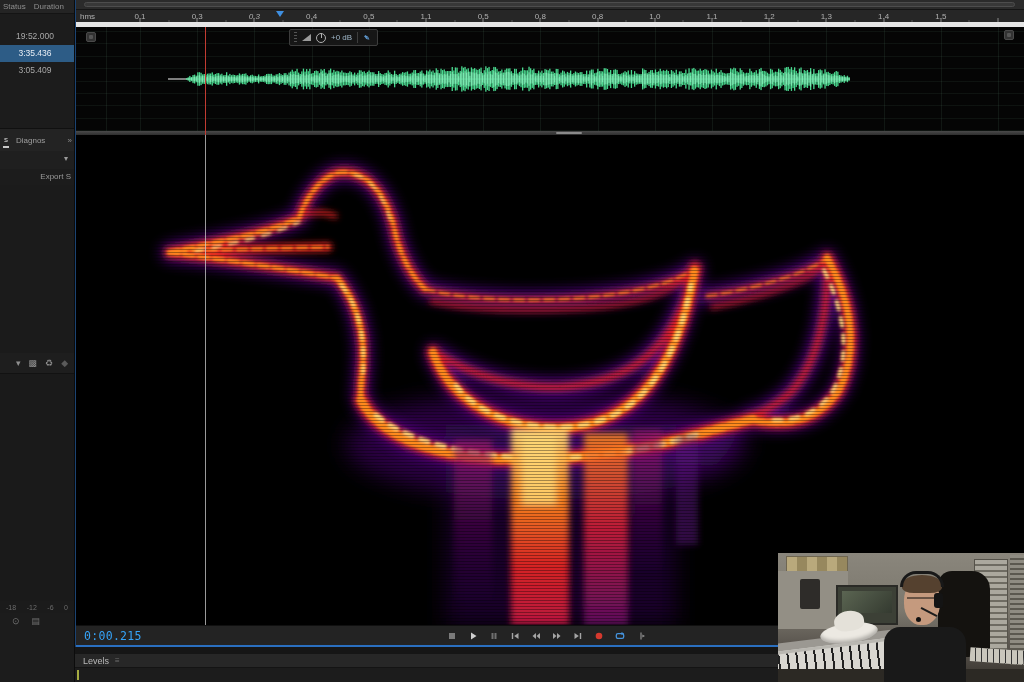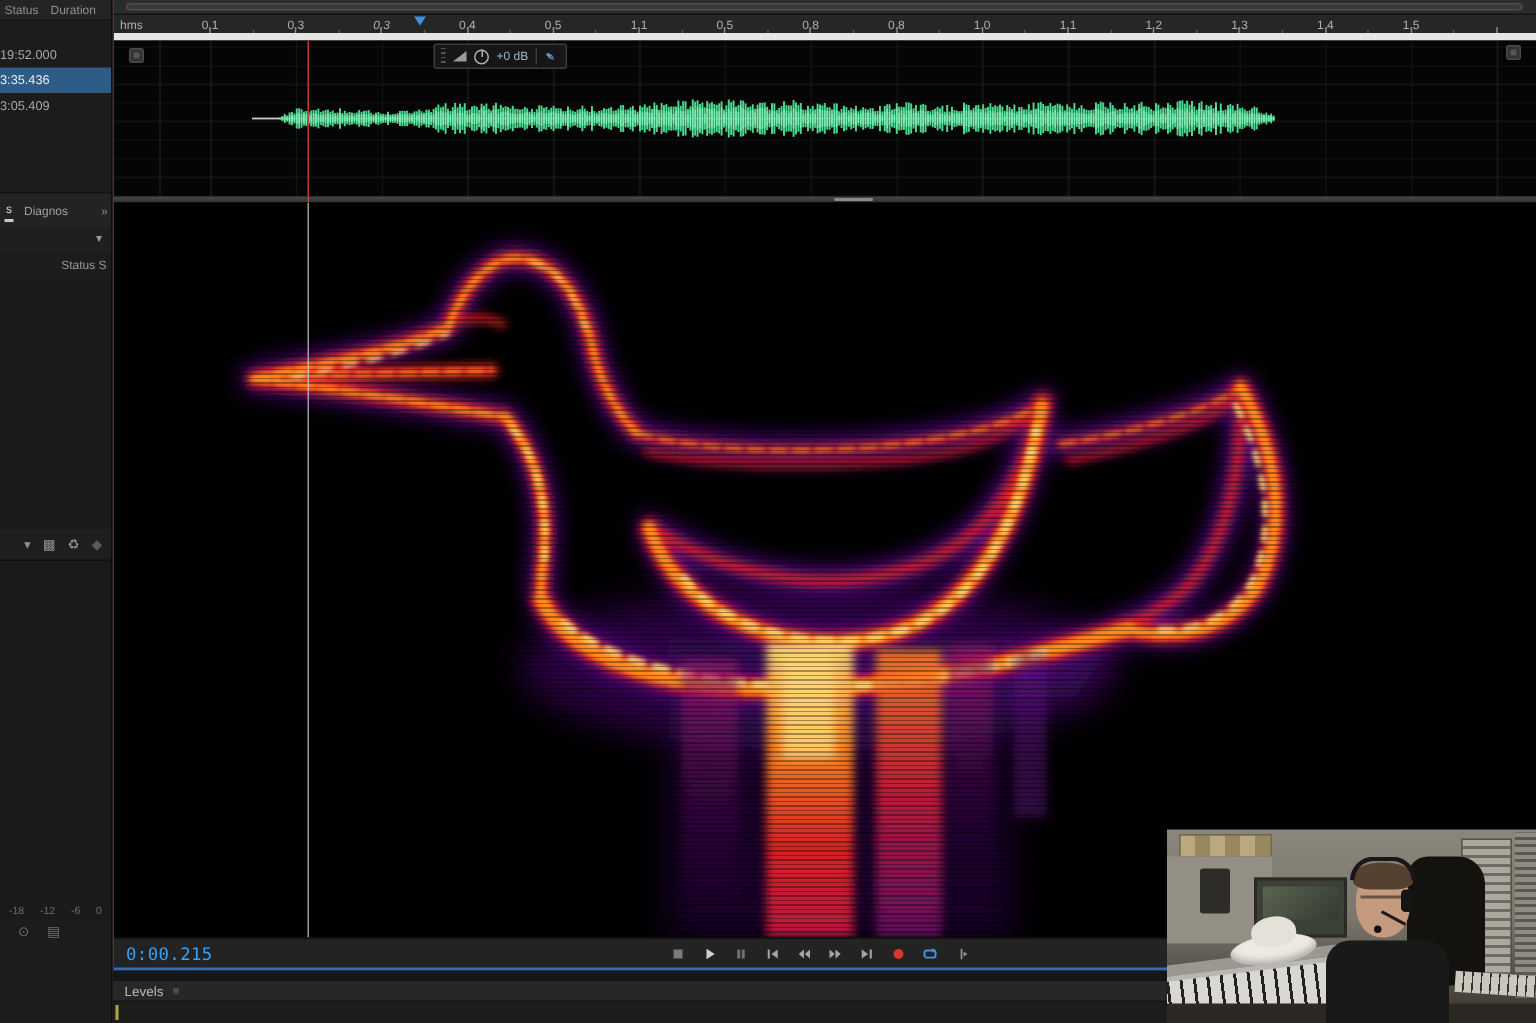--- a/index.html
+++ b/index.html
@@ -4,21 +4,21 @@
 <style>
   * { margin:0; padding:0; box-sizing:border-box; }
   html,body { width:1024px; height:682px; overflow:hidden; background:#111; }
   body { font-family:"Liberation Sans", sans-serif; position:relative; }
   #app { position:absolute; inset:0; width:1024px; height:682px; background:#ec4899; }
 
   
   #sidebar { position:absolute; left:0; top:0; width:75px; height:682px; background:#1c1c1c; border-right:1px solid #0c0c0c; z-index:2; }
   .files-header { display:flex; gap:8px; padding:2px 3px; font-size:8px; color:#8f8f8f; background:#242424; border-bottom:1px solid #141414; }
   .files-rows { height:100px; }
-  .file-row { height:17px; line-height:17px; text-align:left; padding-right:4px; font-size:8.5px; color:#a8a8a8; }
+  .file-row { height:17px; line-height:17px; text-align:center; padding-right:4px; font-size:8.5px; color:#a8a8a8; }
   .file-row.selected { background:#2d5c86; color:#e8eef5; }
   .file-row:nth-child(1){ margin-top:14px; }
   .sb-divider { height:1px; background:#101010; }
   .tabstrip { display:flex; align-items:center; gap:6px; height:22px; padding:0 3px; background:#232323; font-size:8px; color:#9f9f9f; position:relative; }
   .tab { padding:2px 1px; white-space:nowrap; overflow:hidden; }
   .tab.active { color:#d8d8d8; border-bottom:2px solid #c8c8c8; }
   .tab-overflow { position:absolute; right:2px; color:#8a8a8a; font-size:8px; }
   .sb-row { height:18px; position:relative; background:#1f1f1f; }
   .chev { position:absolute; right:6px; top:3px; color:#9a9a9a; font-size:8px; }
   .export-row { height:16px; font-size:8px; color:#9a9a9a; text-align:right; padding-right:3px; line-height:16px; background:#1c1c1c; }
@@ -127,21 +127,21 @@
       </div>
     <div class="sb-divider"></div>
     <div class="tabstrip">
       <span class="tab active">s</span>
         <span class="tab">Diagnos</span>
         <span class="tab-overflow">»</span>
     </div>
     <div class="sb-row">
       <span class="chev">▾</span>
     </div>
-    <div class="export-row">Status S</div>
+    <div class="export-row">Export S</div>
     <div class="sb-space1"></div>
     <div class="sb-icons">
       <span>▾</span>
       <span>▩</span>
       <span>♻</span>
       <span class="dim">◆</span>
     </div>
     <div class="sb-space2"></div>
     <div class="meter-scale">
         <span>-18</span>

